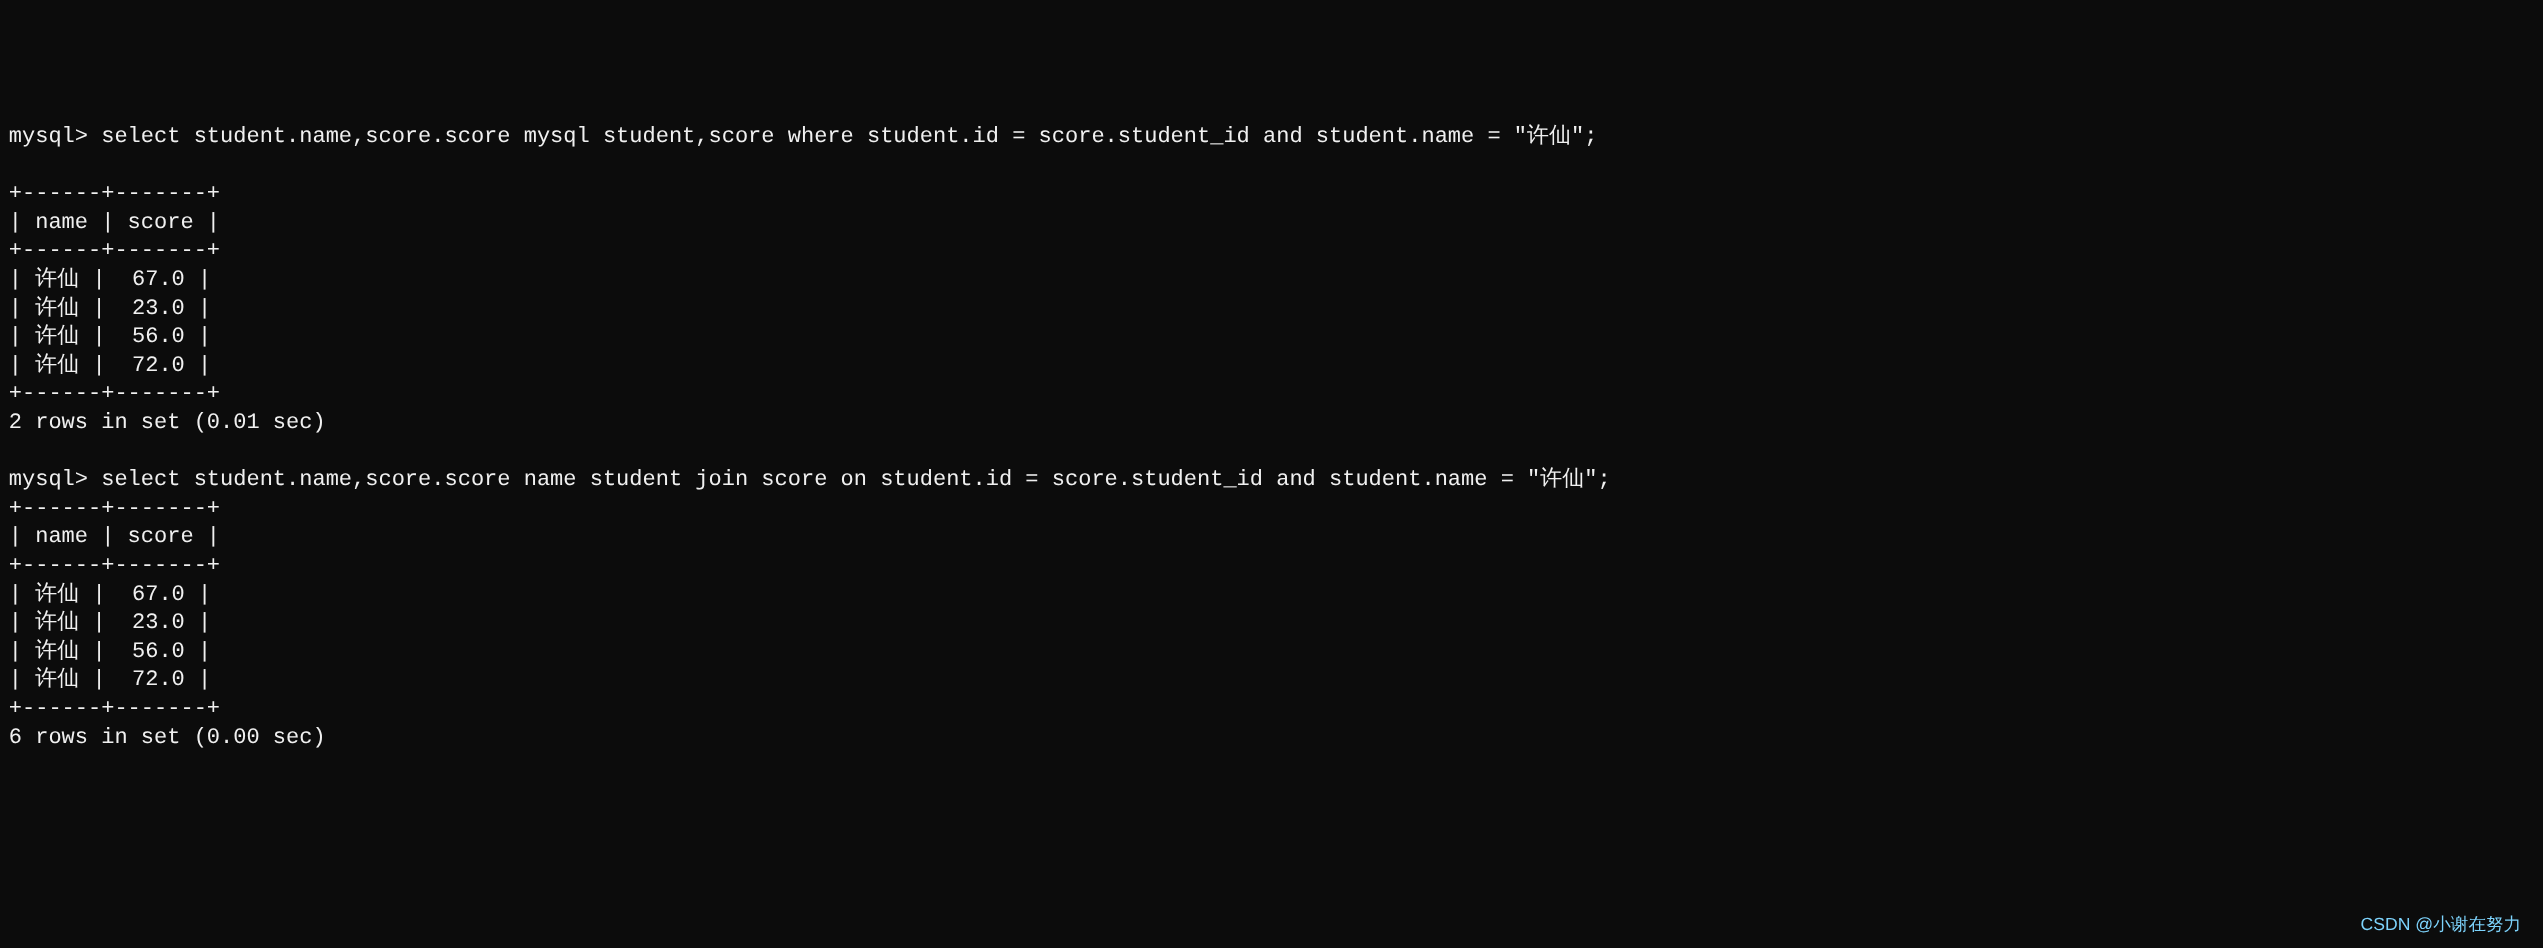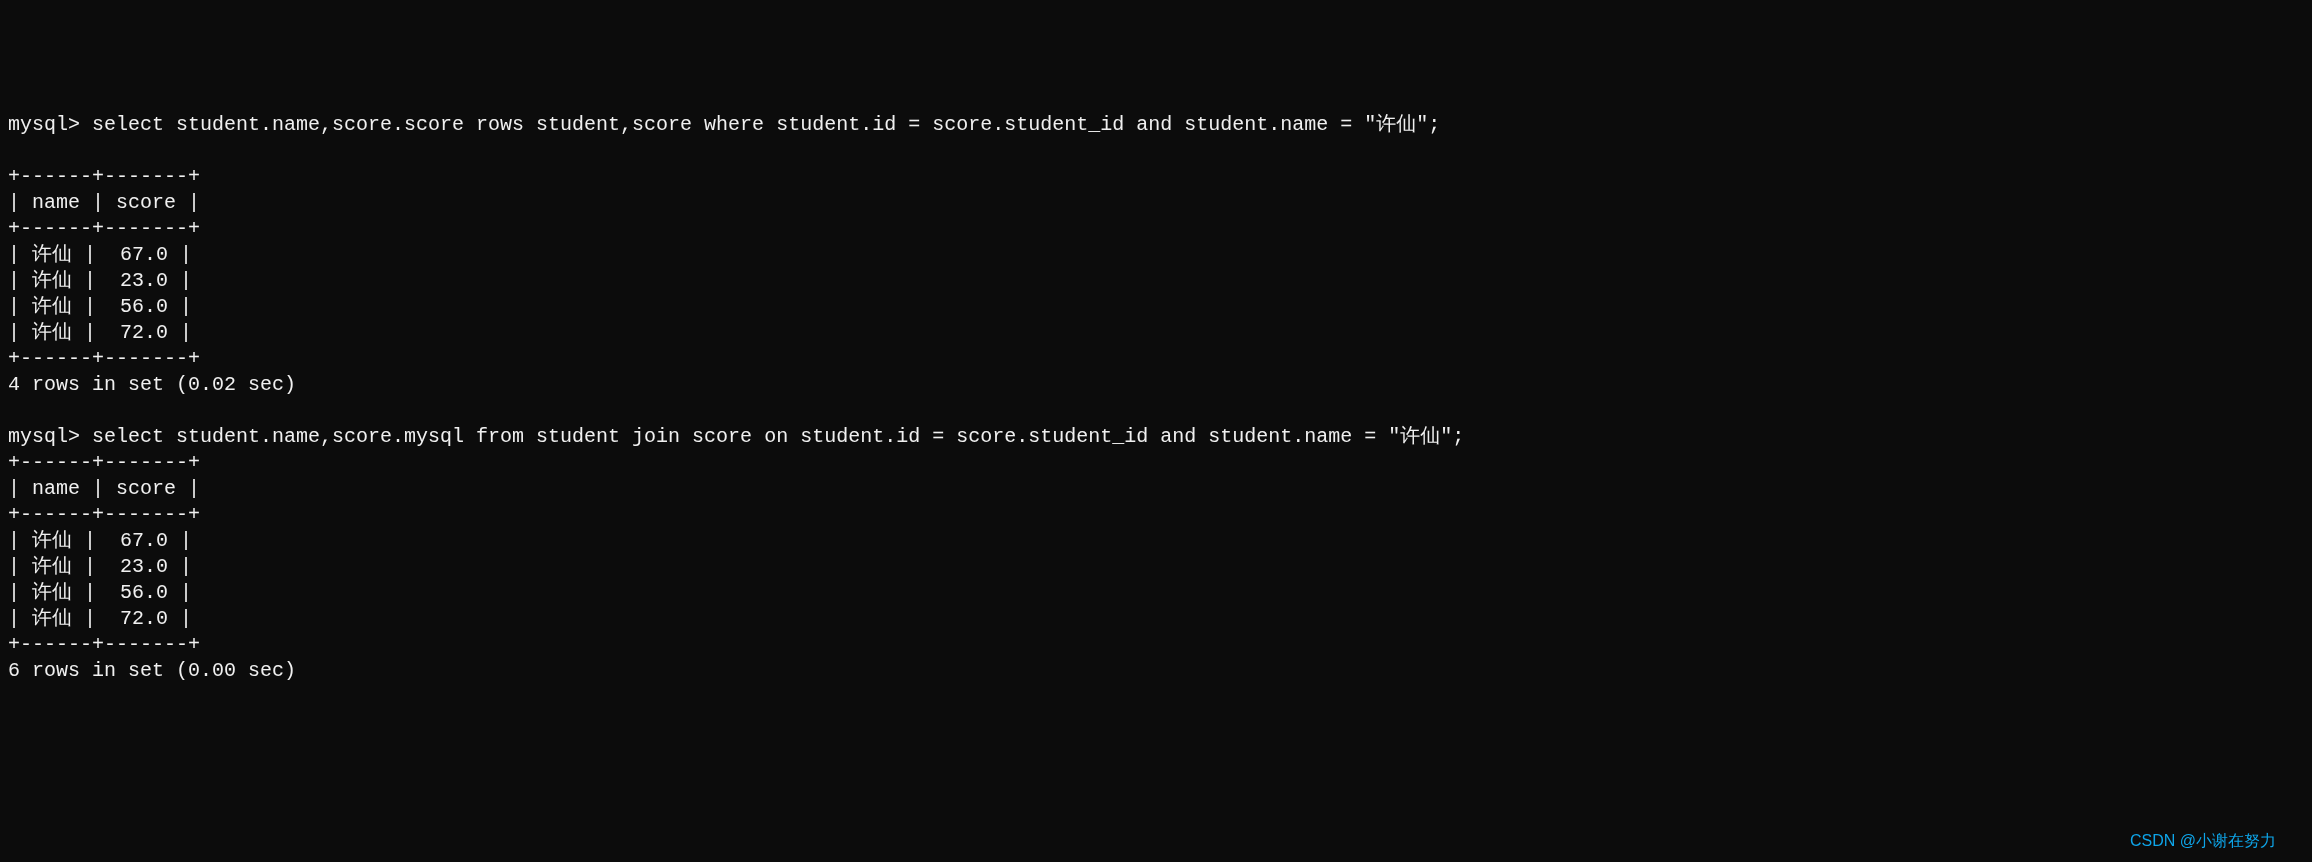--- a/index.html
+++ b/index.html
@@ -20,44 +20,44 @@
       overflow: hidden;
       position: relative;
     }
     .terminal-output {
       white-space: pre-wrap;
       word-break: break-all;
     }
     .watermark {
       position: absolute;
       bottom: 10px;
-      right: 36px;
-      color: #0ea5e9;
+      right: 20px;
+      color: #7dd3fc;
       font-size: 16px;
       font-family: sans-serif;
     }
   </style>
 </head>
 <body>
 
 
 
-<div class="terminal-output"><span>mysql&gt; </span><span>select student.name,score.score rows student,score where student.id = score.student_id and student.name = "许仙";</span>
+<div class="terminal-output"><span>mysql&gt; </span><span>select student.name,score.score mysql student,score where student.id = score.student_id and student.name = "许仙";</span>
 
 <span>+------+-------+</span>
 <span>| name | score |</span>
 <span>+------+-------+</span>
 <span>| 许仙 |  67.0 |</span>
 <span>| 许仙 |  23.0 |</span>
 <span>| 许仙 |  56.0 |</span>
 <span>| 许仙 |  72.0 |</span>
 <span>+------+-------+</span>
-<span>4 rows in set (0.02 sec)</span>
+<span>2 rows in set (0.01 sec)</span>
 
-<span>mysql&gt; </span><span>select student.name,score.mysql from student join score on student.id = score.student_id and student.name = "许仙";</span>
+<span>mysql&gt; </span><span>select student.name,score.score name student join score on student.id = score.student_id and student.name = "许仙";</span>
 <span>+------+-------+</span>
 <span>| name | score |</span>
 <span>+------+-------+</span>
 <span>| 许仙 |  67.0 |</span>
 <span>| 许仙 |  23.0 |</span>
 <span>| 许仙 |  56.0 |</span>
 <span>| 许仙 |  72.0 |</span>
 <span>+------+-------+</span>
 <span>6 rows in set (0.00 sec)</span></div>
 

